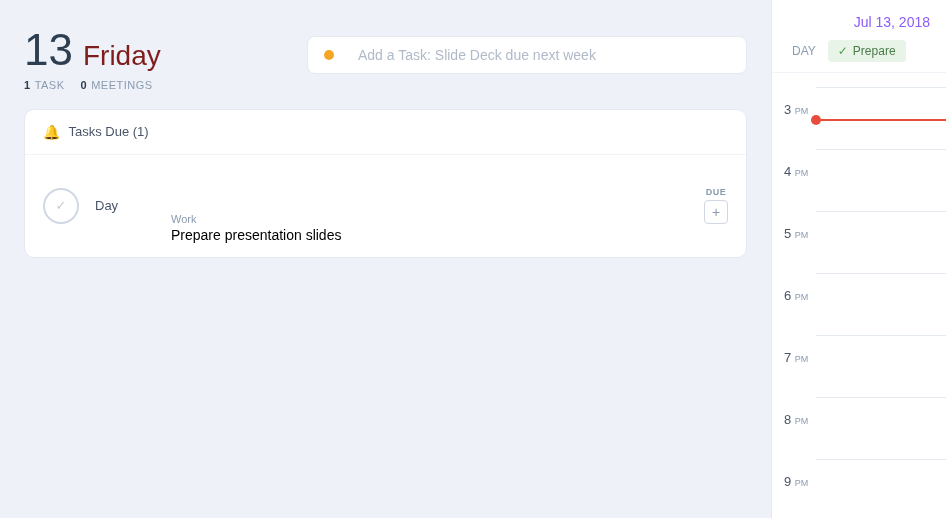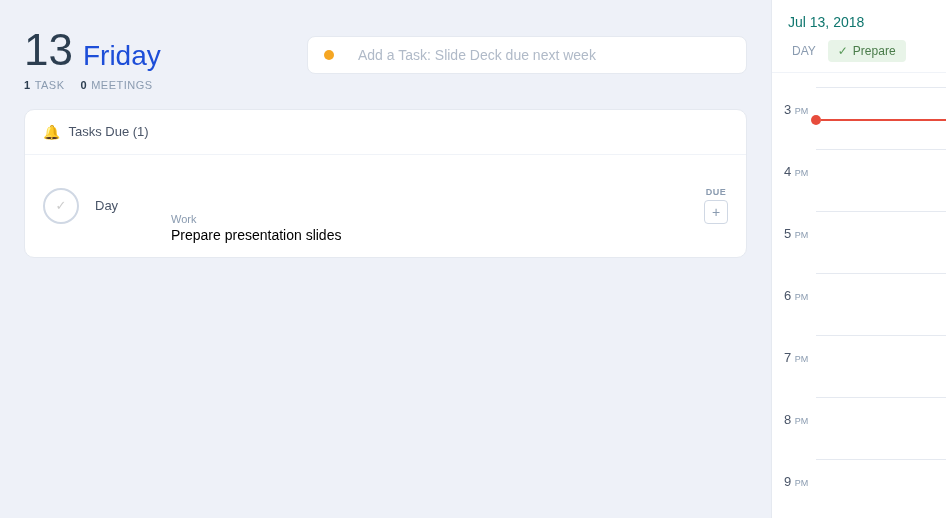--- a/index.html
+++ b/index.html
@@ -36,21 +36,21 @@
     .day-number {
       font-size: 44px;
       font-weight: 300;
       color: #2c3e50;
       line-height: 1;
     }
 
     .day-name {
       font-size: 28px;
       font-weight: 300;
-      color: #1d4ed8;
+      color: #7f1d1d;
       line-height: 1.2;
     }
 
     .day-stats {
       display: flex;
       gap: 16px;
       margin-top: 6px;
     }
 
     .stat-item {
@@ -200,23 +200,24 @@
       overflow: hidden;
     }
 
     .right-header {
       padding: 14px 16px 10px;
       border-bottom: 1px solid #f0f3f8;
     }
 
     .right-date {
       font-size: 14px;
-      color: #0f766e;
+      color: #8b5cf6;
       font-weight: 500;
       margin-bottom: 10px;
+      text-align: right;
     }
 
     .view-tabs {
       display: flex;
       align-items: center;
       gap: 8px;
     }
 
     .tab-day {
       font-size: 12px;

